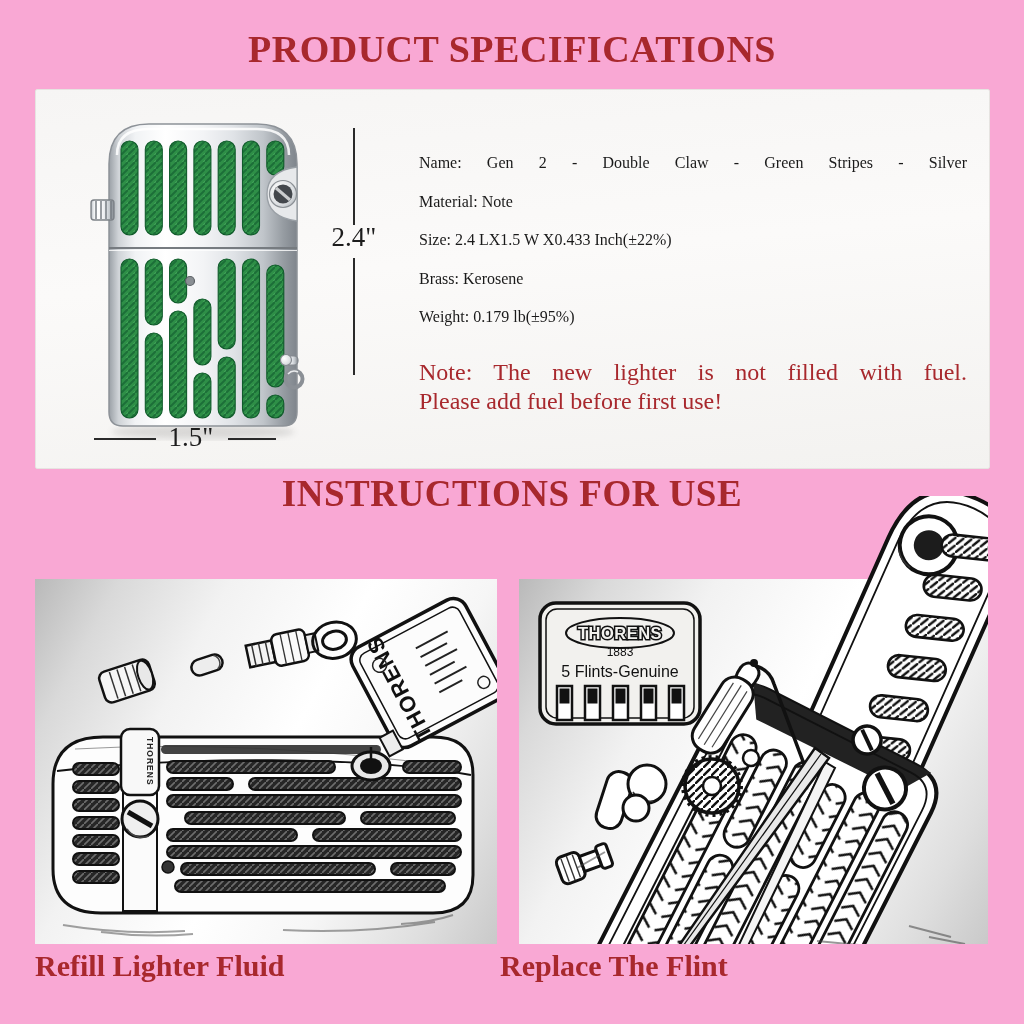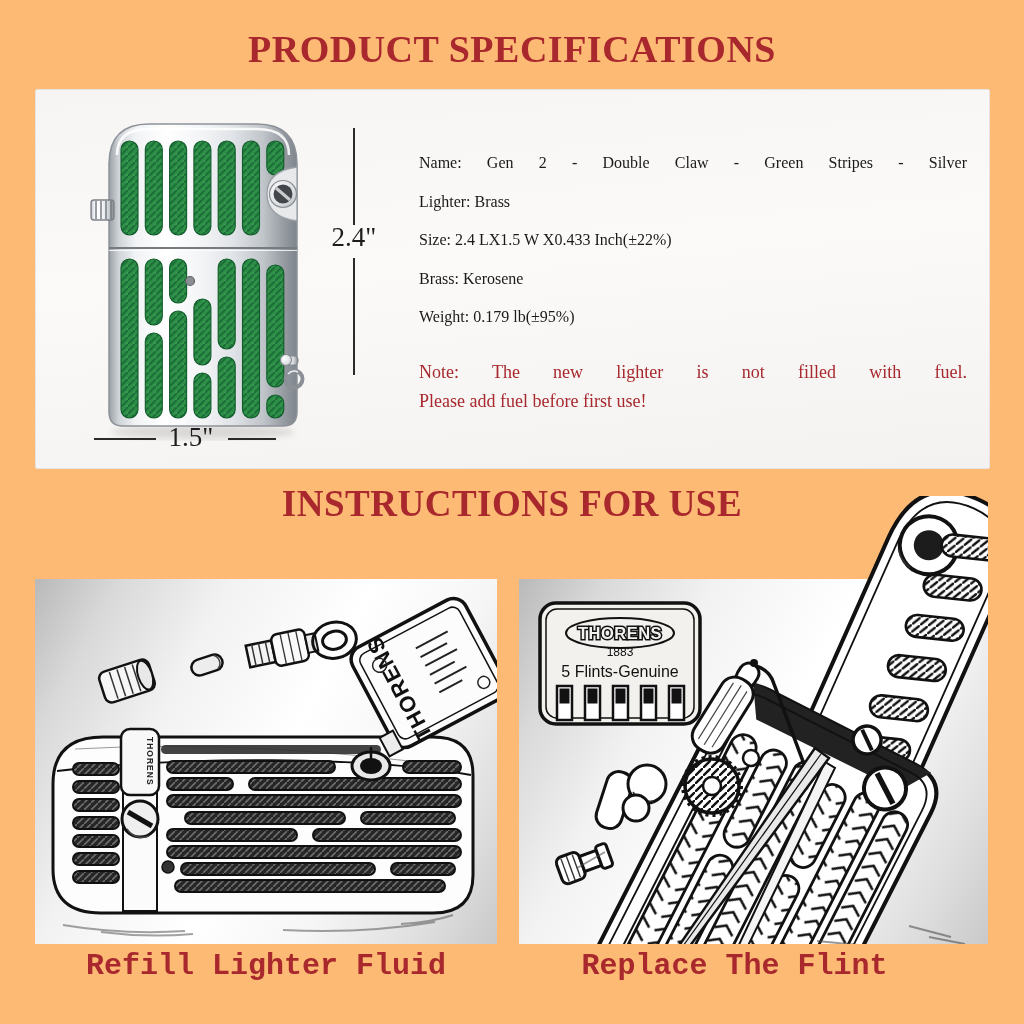--- a/index.html
+++ b/index.html
@@ -1,28 +1,28 @@
 <!DOCTYPE html>
 <html><head>
 <meta charset="utf-8">
 <style>
   * { margin:0; padding:0; box-sizing:border-box; }
   html,body { background:#ffffff; }
   .page {
     position:relative; width:1024px; height:1024px;
-    background:#fdba74; overflow:hidden;
+    background:#f9a8d4; overflow:hidden;
     font-family:"Liberation Serif", serif; color:#141414;
   }
   .sec-title {
     position:absolute; left:0; width:1024px; text-align:center;
     font-family:"Liberation Serif", serif; font-weight:700;
     color:#A8282D; letter-spacing:0.5px;
   }
   #title-specs { top:27px; font-size:38px; }
-  #title-instructions { top:482px; font-size:37px; }
+  #title-instructions { top:472px; font-size:37px; }
 
   .panel { position:absolute; }
   #spec-panel {
     left:35px; top:89px; width:955px; height:380px;
     background:linear-gradient(175deg,#f6f5f4 0%,#fbfaf9 45%,#f3f2f0 100%);
     border:1px solid #e6e4e1; border-radius:2px;
   }
   #refill-panel, #flint-panel {
     top:579px; height:365px;
     background:linear-gradient(118deg,#b9b9b9 0%,#d9d9d9 13%,#f2f2f2 30%,#ffffff 52%,#f6f6f6 70%,#dedede 88%,#c9c9c9 100%);
@@ -47,26 +47,26 @@
   #dim-h-dash2 { left:192px; top:348px; width:48px; height:2px; }
   #dim-h-label { left:122px; top:332px; width:66px; }
 
   #spec-lines {
     position:absolute; left:383px; top:54px; width:548px;
     font-size:16px; line-height:38.5px; color:#1a1a1a;
   }
   .justify-line { text-align:justify; text-align-last:justify; }
   #note-block {
     position:absolute; left:383px; top:268px; width:548px;
-    font-size:18px; line-height:28.5px; color:#A8282D;
+    font-size:24px; line-height:28.5px; color:#A8282D;
   }
 
   .caption {
-    position:absolute; top:949px; text-align:center;
-    font-family:Liberation Mono, monospace; font-weight:700;
+    position:absolute; top:949px; text-align:left;
+    font-family:Liberation Serif, serif; font-weight:700;
     font-size:30px; color:#A8282D;
   }
   #caption-refill { left:35px;  width:462px; }
   #caption-flint  { left:500px; width:469px; }
 
   text { font-family:"Liberation Sans", sans-serif; }
 </style>
 </head>
 <body>
 
@@ -163,21 +163,21 @@
 
     <div class="dim-line" id="dim-v-seg1"></div>
     <div class="dim-label" id="dim-v-label">2.4"</div>
     <div class="dim-line" id="dim-v-seg2"></div>
     <div class="dim-line" id="dim-h-dash1"></div>
     <div class="dim-label" id="dim-h-label">1.5"</div>
     <div class="dim-line" id="dim-h-dash2"></div>
 
     <div id="spec-lines">
       <div class="justify-line">Name: Gen 2 - Double Claw - Green Stripes - Silver</div>
-      <div>Lighter: Brass</div>
+      <div>Material: Note</div>
       <div>Size: 2.4 LX1.5 W X0.433 Inch(±22%)</div>
       <div>Brass: Kerosene</div>
       <div>Weight: 0.179 lb(±95%)</div>
     </div>
     <div id="note-block">
       <div class="justify-line">Note: The new lighter is not filled with fuel.</div>
       <div>Please add fuel before first use!</div>
     </div>
   </section>
 

